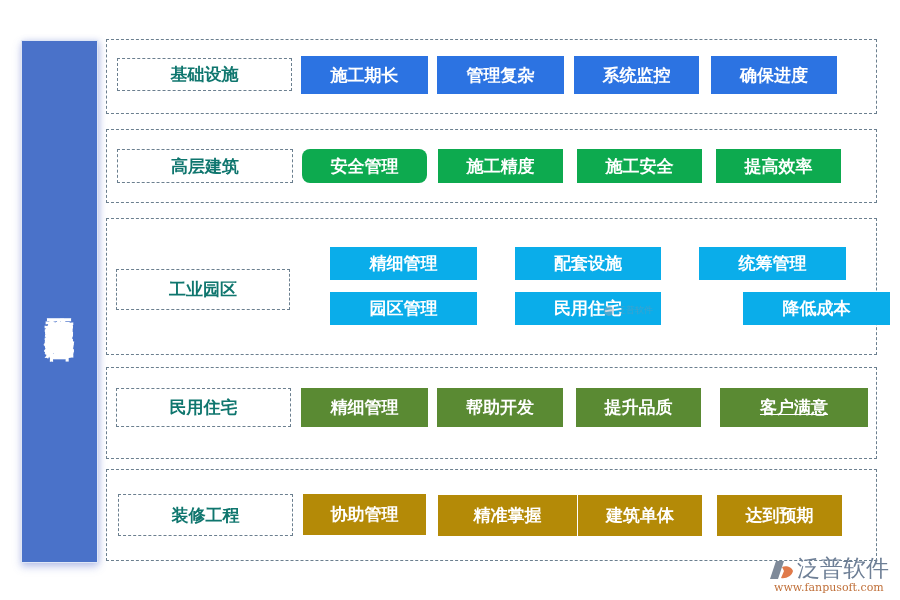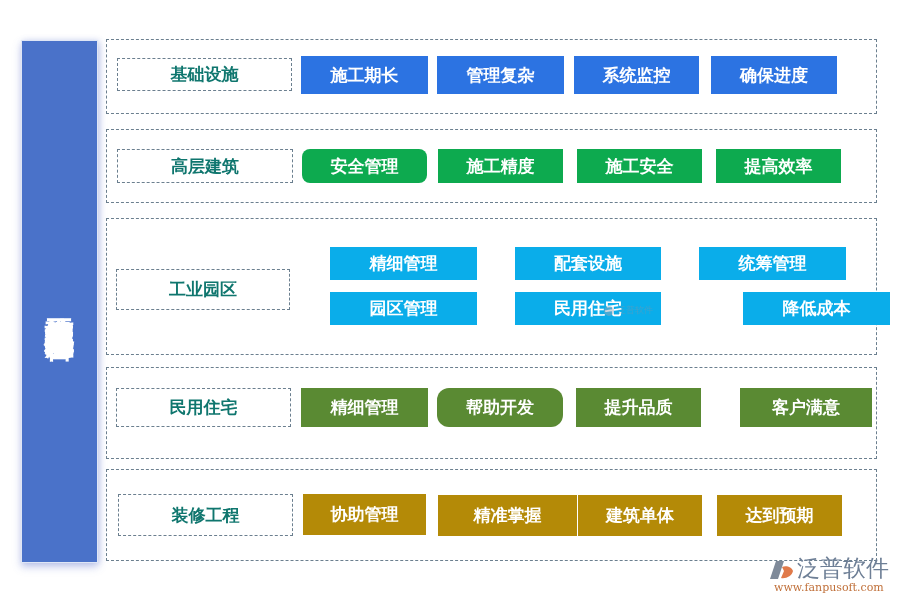--- a/index.html
+++ b/index.html
@@ -151,23 +151,23 @@
 <div class="tag" style="left:699px;top:292px;width:147px;height:33px;background:#0AADEA;margin-left:44px;">降低成本</div>
 
 <div class="watermark-mid">
   <span class="wm-icon"></span>
   <span class="wm-text">泛普软件</span>
 </div>
 
 <div class="row" style="top:367px;height:92px;"></div>
 <div class="row-label" style="left:116px;top:388px;width:175px;height:39px;">民用住宅</div>
 <div class="tag" style="left:301px;top:388px;width:127px;height:39px;background:#5A8A33;">精细管理</div>
-<div class="tag" style="left:437px;top:388px;width:126px;height:39px;background:#5A8A33;border-radius:12px;">帮助开发</div>
+<div class="tag" style="left:437px;top:388px;width:126px;height:39px;background:#5A8A33;">帮助开发</div>
 <div class="tag" style="left:576px;top:388px;width:125px;height:39px;background:#5A8A33;">提升品质</div>
-<div class="tag" style="left:740px;top:388px;width:132px;height:39px;background:#5A8A33;">客户满意</div>
+<div class="tag" style="left:720px;top:388px;width:148px;height:39px;background:#5A8A33;text-decoration:underline;">客户满意</div>
 
 <div class="row" style="top:469px;height:92px;"></div>
 <div class="row-label" style="left:118px;top:494px;width:175px;height:42px;">装修工程</div>
 <div class="tag" style="left:303px;top:494px;width:123px;height:41px;background:#B48A07;">协助管理</div>
 <div class="tag" style="left:438px;top:495px;width:139px;height:41px;background:#B48A07;">精准掌握</div>
 <div class="tag" style="left:578px;top:495px;width:124px;height:41px;background:#B48A07;">建筑单体</div>
 <div class="tag" style="left:717px;top:495px;width:125px;height:41px;background:#B48A07;">达到预期</div>
 
 <div class="logo">
   <svg class="logo-icon" viewBox="0 0 24 22">

